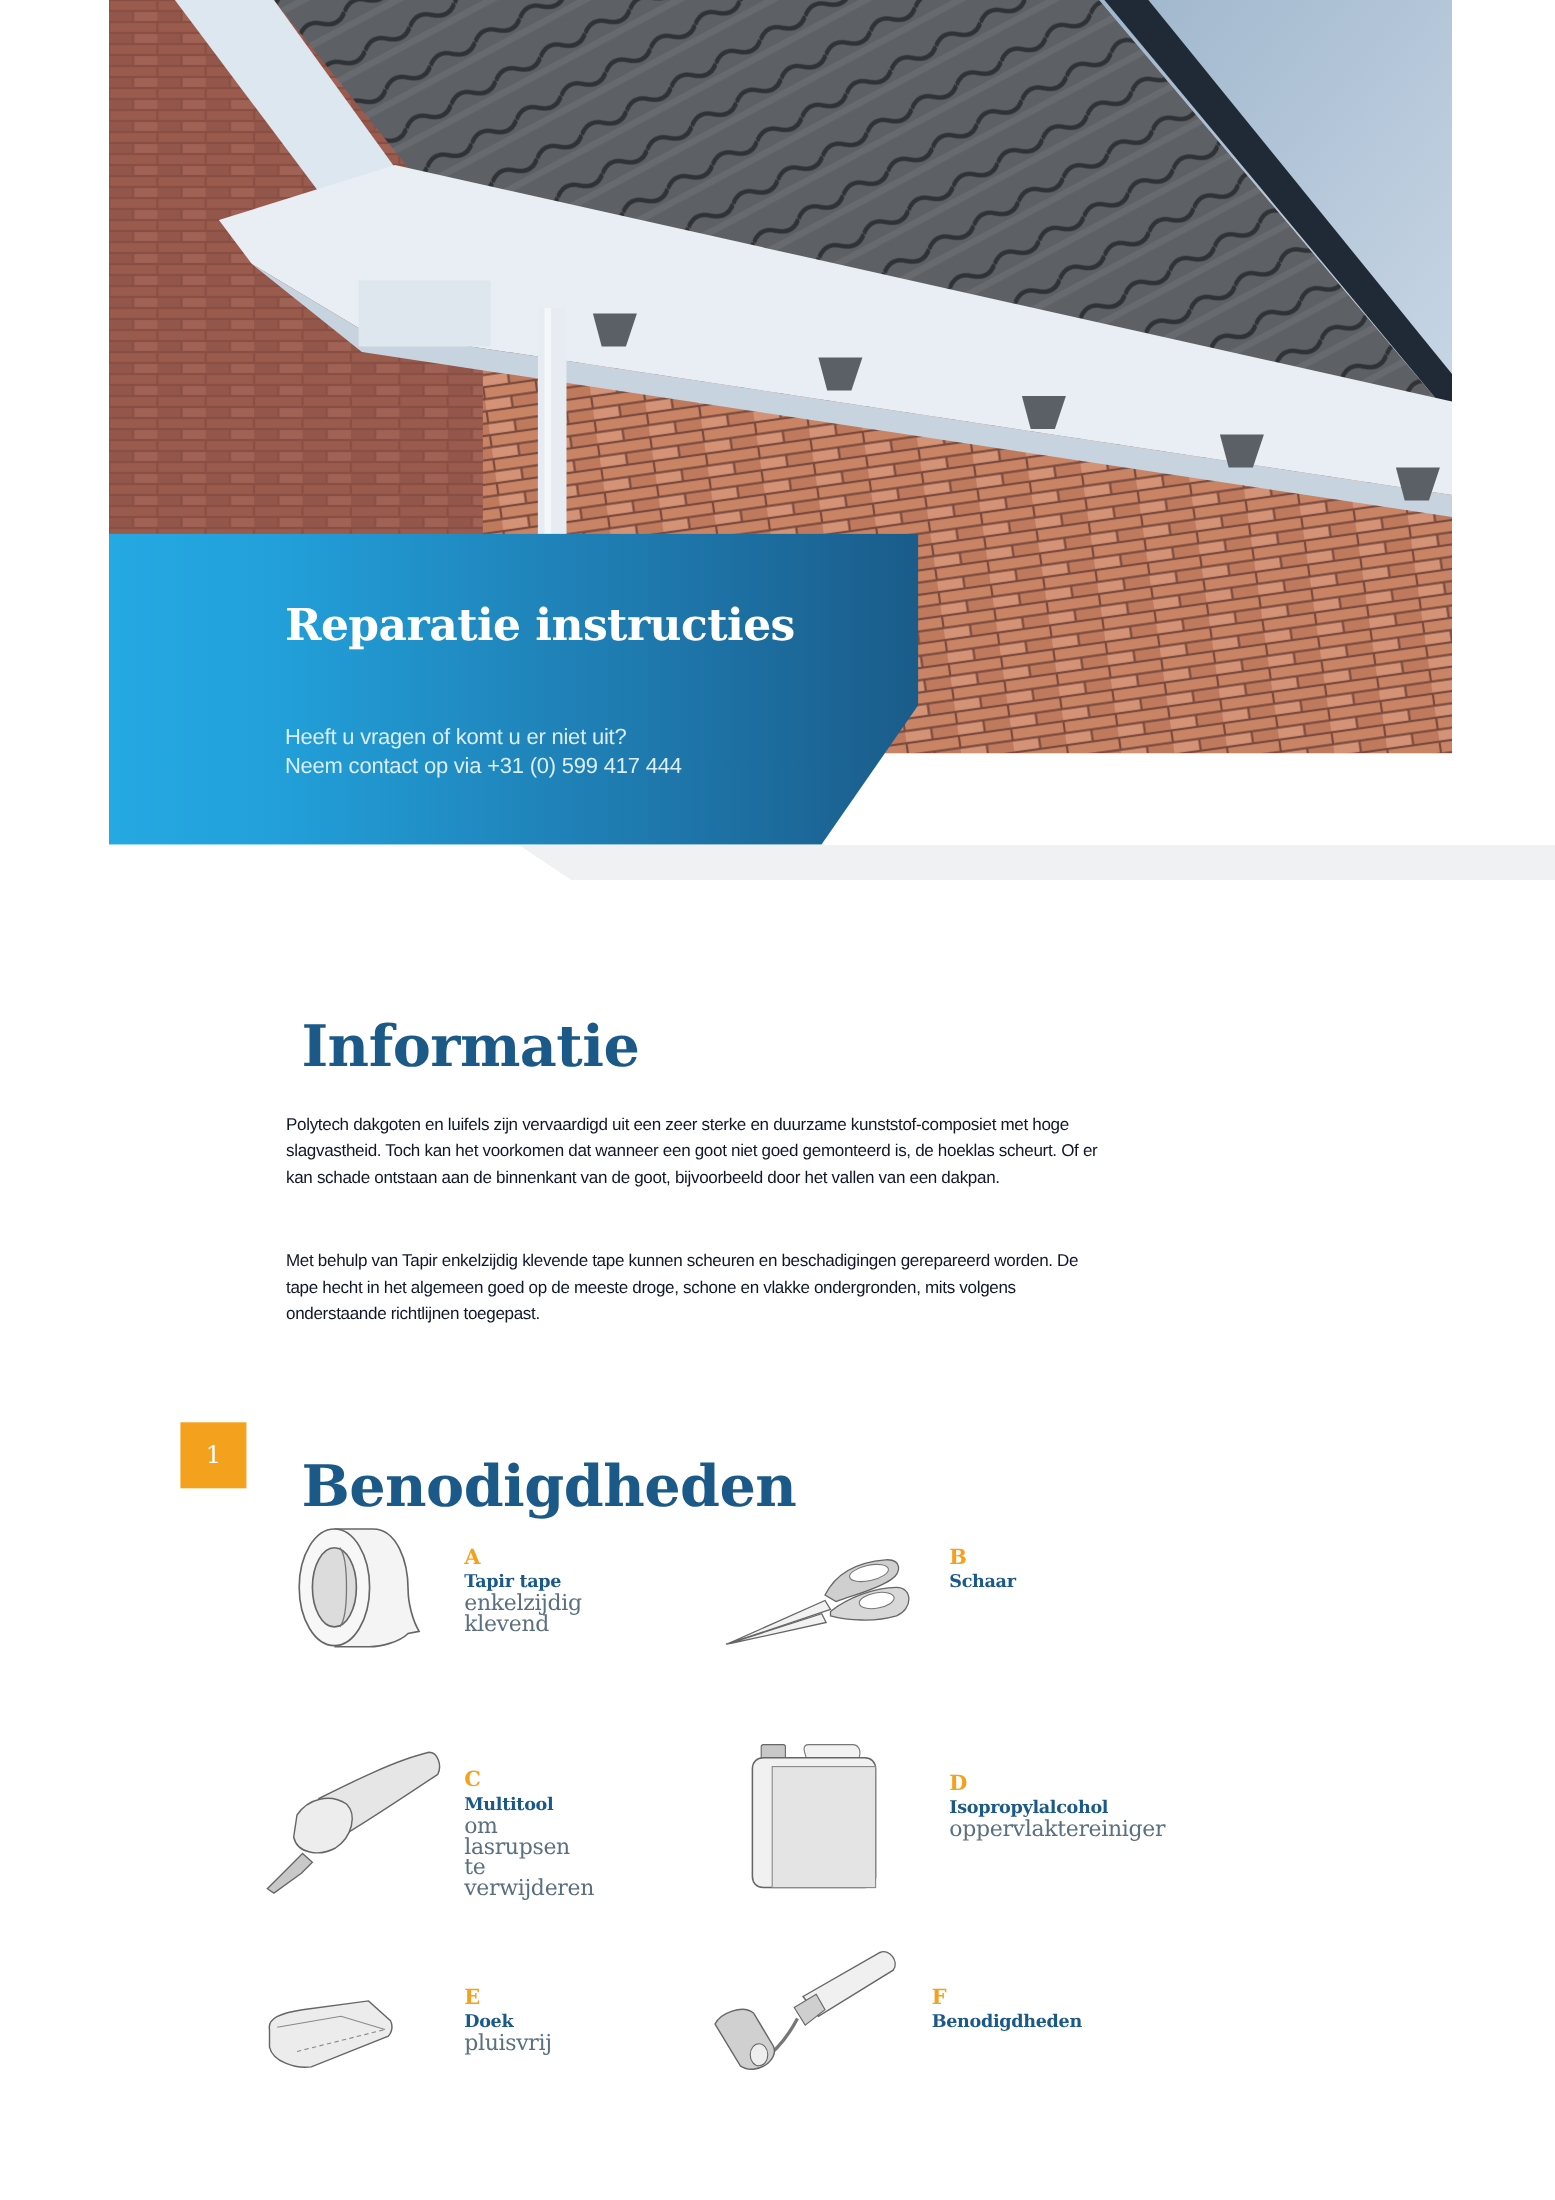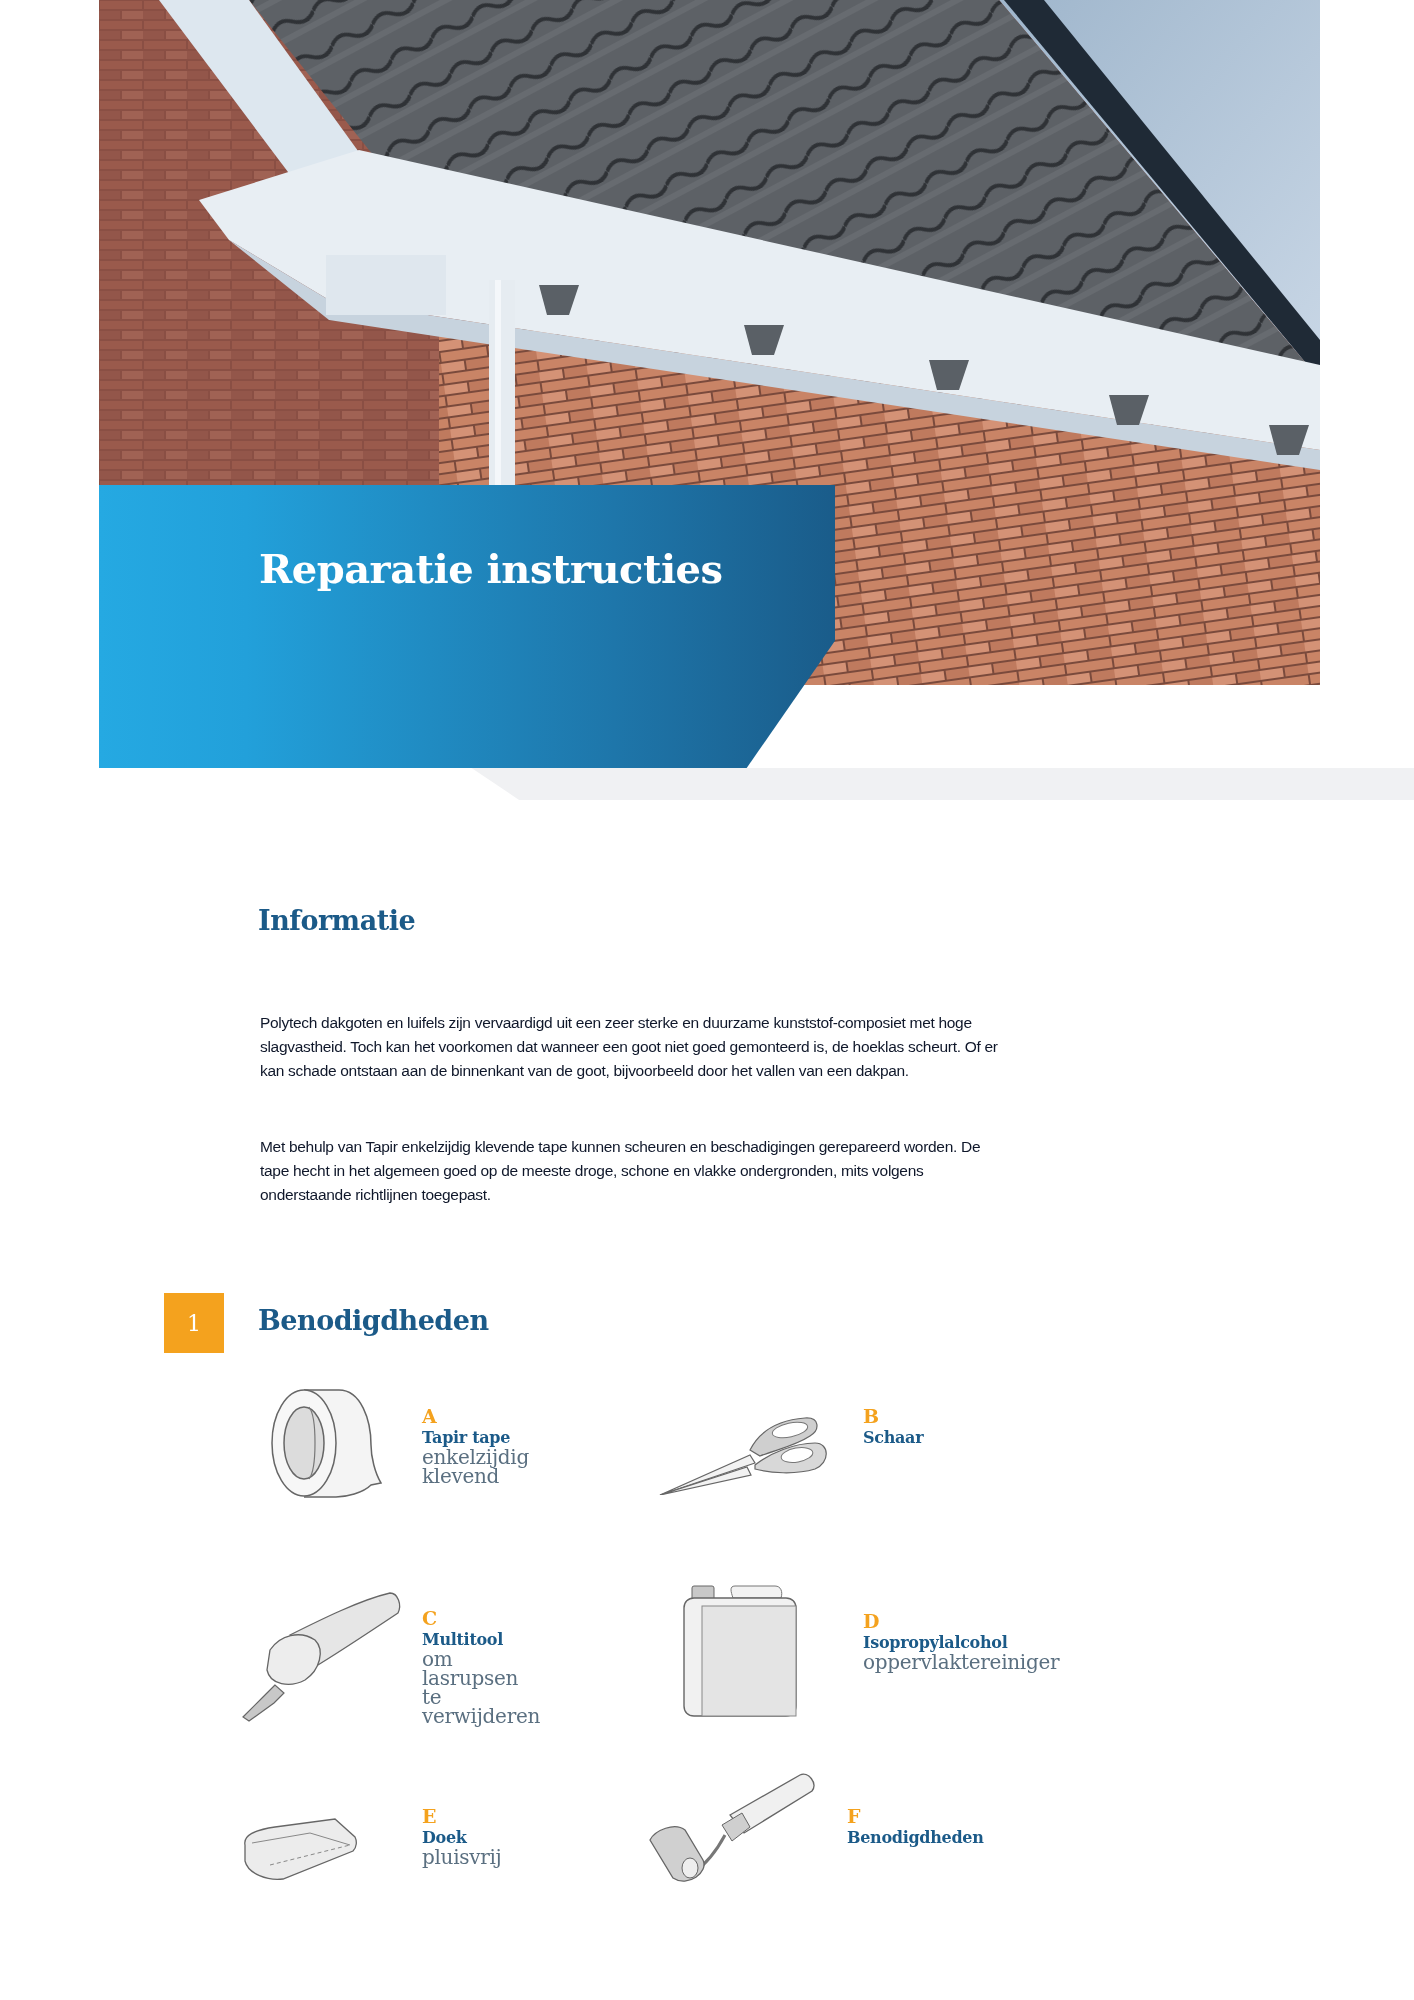--- a/index.html
+++ b/index.html
@@ -12,21 +12,21 @@
   .photo svg { display:block; }
 
   .blue-panel { position:absolute; left:0; top:485px; width:736px; height:283px;
     background: linear-gradient(90deg, #25a9e2 0%, #22a0da 20%, #1e76aa 70%, #1a5c8a 100%);
     clip-path: polygon(0 0, 100% 0, 100% 55%, 88% 100%, 0 100%); }
   .hero-title { position:absolute; left:160px; top:62px; color:#ffffff; font-family:"DejaVu Serif", serif;
     font-weight:bold; font-size:40px; line-height:44px; letter-spacing:-0.5px; margin:0; }
   .hero-sub { position:absolute; left:160px; top:172px; color:#d9eef9; font-size:20px; line-height:27px; letter-spacing:-0.2px; }
 
   .content { position:absolute; left:0; top:0; width:1414px; }
-  h2.section { position:absolute; margin:0; font-family:"DejaVu Serif", serif; font-weight:bold; color:#1b5a88; font-size:27px; letter-spacing:-0.5px; }
+  h2.section { position:absolute; margin:16px; font-family:"DejaVu Serif", serif; font-weight:bold; color:#1b5a88; font-size:52px; letter-spacing:-0.5px; }
   .info-title { left:258px; top:905px; }
   .para { position:absolute; left:260px; width:740px; color:#0f172a; font-size:15.5px; line-height:24px; letter-spacing:-0.3px; margin:0; }
   .p1 { top:1011px; }
   .p2 { top:1135px; }
 
   .step-badge { position:absolute; left:164px; top:1293px; width:60px; height:60px; background:#f4a21e; color:#fff;
     font-family:"DejaVu Serif", serif; font-size:22px; display:flex; align-items:center; justify-content:center; }
   .supplies-title { left:258px; top:1305px; }
 
   .item { position:absolute; }
@@ -83,20 +83,24 @@
         <path d="M830 360 h40 l-10 30 h-22 z"></path>
         <path d="M1010 395 h40 l-10 30 h-22 z"></path>
         <path d="M1170 425 h40 l-10 30 h-22 z"></path>
       </g>
     </svg>
   </div>
   <div class="blue-panel">
     <h1 class="hero-title">
       <span>Reparatie instructies</span><br>
     </h1>
+    <div class="hero-sub">
+      <span>Heeft u vragen of komt u er niet uit?</span><br>
+      <span>Neem contact op via +31 (0) 599 417 444</span>
+    </div>
   </div>
 </div>
 
 <div class="content">
   <h2 class="section info-title">Informatie</h2>
   <p class="para p1">Polytech dakgoten en luifels zijn vervaardigd uit een zeer sterke en duurzame kunststof-composiet met hoge slagvastheid. Toch kan het voorkomen dat wanneer een goot niet goed gemonteerd is, de hoeklas scheurt. Of er kan schade ontstaan aan de binnenkant van de goot, bijvoorbeeld door het vallen van een dakpan.</p>
   <p class="para p2">Met behulp van Tapir enkelzijdig klevende tape kunnen scheuren en beschadigingen gerepareerd worden. De tape hecht in het algemeen goed op de meeste droge, schone en vlakke ondergronden, mits volgens onderstaande richtlijnen toegepast.</p>
 
   <div class="step-badge">1</div>
   <h2 class="section supplies-title">Benodigdheden</h2>

